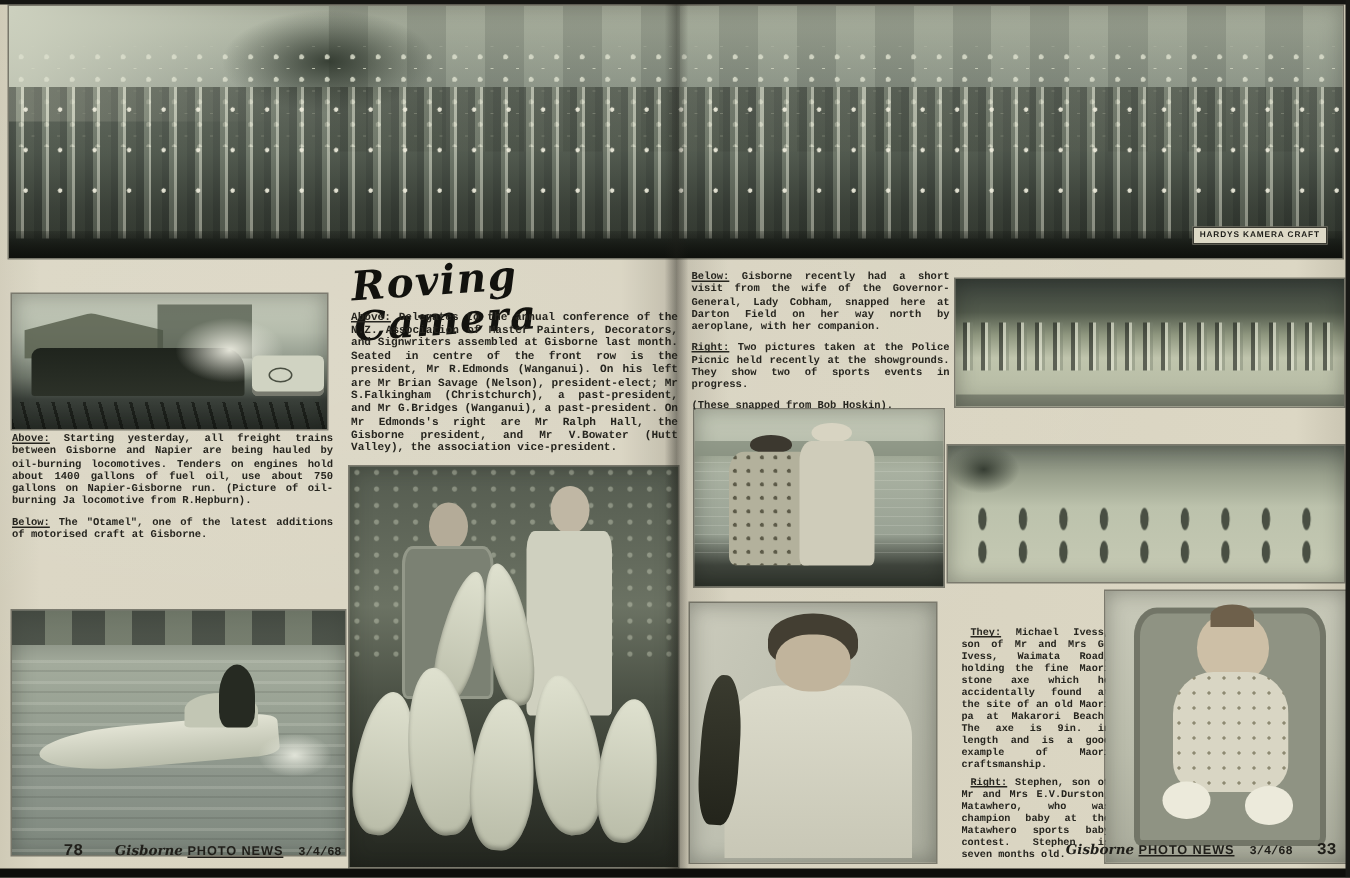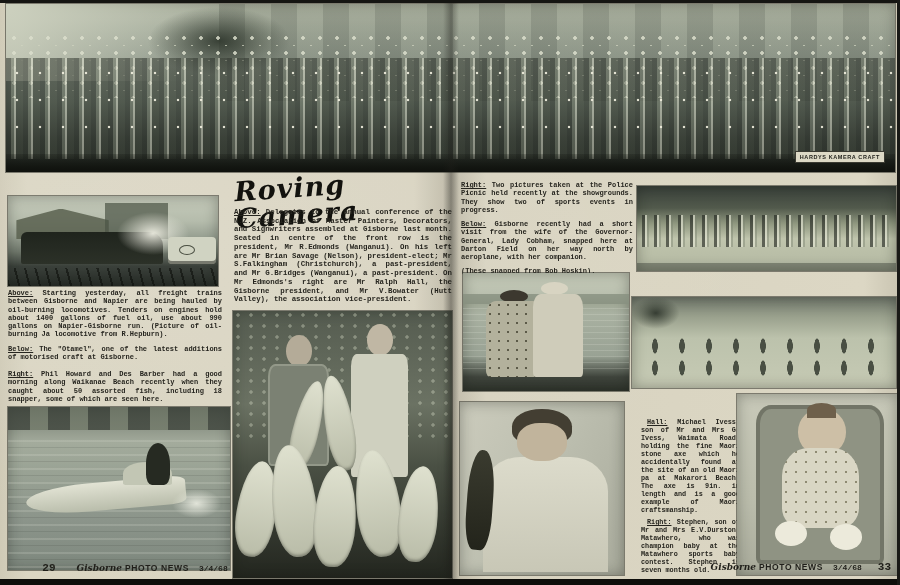--- a/index.html
+++ b/index.html
@@ -133,21 +133,21 @@
   .cap{position:absolute;font:700 7px/1.18 "Liberation Mono",monospace;color:#26251f;
     text-align:justify;letter-spacing:0;}
   .cap p{margin:0 0 6px 0;}
   .lbl{text-decoration:underline;}
   .narrow p{margin:0 0 4px 0;text-indent:6px;}
   .script-title{position:absolute;left:235px;top:171px;width:210px;
     font:italic 700 27px/1 "DejaVu Serif",serif;color:#12120e;transform:rotate(-4deg);letter-spacing:1px;}
   .footer{position:absolute;display:flex;align-items:baseline;white-space:nowrap;color:#201f1a;}
   .pageno{font:700 11px "Liberation Mono",monospace;}
   .brand-script{font:italic 700 9px "DejaVu Serif",serif;margin:0 3px;}
-  .brand{font:700 8.5px "Liberation Sans",sans-serif;letter-spacing:.6px;}
+  .brand{font:700 8.5px "Liberation Sans",sans-serif;letter-spacing:.6px;text-decoration:underline;}
   .fdate{font:700 8px "Liberation Mono",monospace;margin-left:10px;}
 </style>
 </head>
 <body>
 
 <div class="spread">
 
   <div class="photo gp" style="left:6px;top:4px;width:889px;height:168px;">
     <div class="ph gp-sky"></div>
     <div class="ph gp-building"></div>
@@ -163,36 +163,35 @@
     <div class="ph t-shed"></div>
     <div class="ph t-shed2"></div>
     <div class="ph t-loco"></div>
     <div class="ph t-smoke"></div>
     <div class="ph t-wagon"></div>
     <div class="ph t-logo"></div>
     <div class="ph t-tracks"></div>
   </div>
 
   <div class="cap" style="left:8px;top:289px;width:214px;">
-    <p><span class="lbl">Above:</span> <span>Starting yesterday, all freight trains between Gisborne and Napier are being hauled by oil-burning locomotives. Tenders on engines hold about 1400 gallons of fuel oil, use about 990 gallons on Napier-Gisborne run. (Picture of oil-burning Ja locomotive from R.Hepburn).</span></p>
+    <p><span class="lbl">Above:</span> <span>Starting yesterday, all freight trains between Gisborne and Napier are being hauled by oil-burning locomotives. Tenders on engines hold about 1400 gallons of fuel oil, use about 750 gallons on Napier-Gisborne run. (Picture of oil-burning Ja locomotive from R.Hepburn).</span></p>
     <p><span class="lbl">Below:</span> <span>The "Otamel", one of the latest additions of motorised craft at Gisborne.</span></p>
-    <p style="margin-top:9px;"><span class="lbl">Right:</span> <span>Phil Howard and Des Barber had a good morning along Waikanae Beach recently when they caught about 50 assorted fish, including 18 snapper, some of which are seen here.</span></p>
   </div>
 
   <div class="photo sp" style="left:8px;top:407px;width:222px;height:163px;">
     <div class="ph s-wharf"></div>
     <div class="ph s-streaks"></div>
     <div class="ph s-hull"></div>
     <div class="ph s-cowl"></div>
     <div class="ph s-driver"></div>
     <div class="ph s-spray"></div>
   </div>
 
   <div class="footer" style="left:30px;top:562px;width:210px;justify-content:center;">
-    <span class="pageno">29</span>
+    <span class="pageno">78</span>
     <span style="width:18px;"></span>
     <span class="brand-script">Gisborne</span>
     <span class="brand">PHOTO NEWS</span>
     <span class="fdate">3/4/68</span>
   </div>
 
   <div class="script-title">Roving Camera</div>
 
   <div class="cap" style="left:234px;top:208px;width:218px;font-size:7.4px;">
     <p><span class="lbl">Above:</span> <span>Delegates to the annual conference of the N.Z. Association of Master Painters, Decorators, and Signwriters assembled at Gisborne last month. Seated in centre of the front row is the president, Mr R.Edmonds (Wanganui). On his left are Mr Brian Savage (Nelson), president-elect; Mr S.Falkingham (Christchurch), a past-president, and Mr G.Bridges (Wanganui), a past-president. On Mr Edmonds's right are Mr Ralph Hall, the Gisborne president, and Mr V.Bowater (Hutt Valley), the association vice-president.</span></p>
@@ -207,22 +206,22 @@
     <div class="ph fish f6"></div>
     <div class="ph fish f7"></div>
     <div class="ph fish f1"></div>
     <div class="ph fish f2"></div>
     <div class="ph fish f3"></div>
     <div class="ph fish f4"></div>
     <div class="ph fish f5"></div>
   </div>
 
   <div class="cap" style="left:461px;top:181px;width:172px;">
+    <p><span class="lbl">Below:</span> <span>Gisborne recently had a short visit from the wife of the Governor-General, Lady Cobham, snapped here at Darton Field on her way north by aeroplane, with her companion.</span></p>
     <p><span class="lbl">Right:</span> <span>Two pictures taken at the Police Picnic held recently at the showgrounds. They show two of sports events in progress.</span></p>
-    <p><span class="lbl">Below:</span> <span>Gisborne recently had a short visit from the wife of the Governor-General, Lady Cobham, snapped here at Darton Field on her way north by aeroplane, with her companion.</span></p>
     <p>(These snapped from Bob Hoskin).</p>
   </div>
 
   <div class="photo pp" style="left:637px;top:186px;width:259px;height:85px;">
     <div class="ph p-people"></div>
     <div class="ph p-shadow"></div>
   </div>
 
   <div class="photo lc" style="left:463px;top:273px;width:166px;height:118px;">
     <div class="ph lc-hills"></div>
@@ -239,21 +238,21 @@
   </div>
 
   <div class="photo bp" style="left:460px;top:402px;width:164px;height:173px;">
     <div class="ph b-shirt"></div>
     <div class="ph b-hair"></div>
     <div class="ph b-face"></div>
     <div class="ph b-axe"></div>
   </div>
 
   <div class="cap narrow" style="left:641px;top:418px;width:99px;font-size:6.8px;text-align:justify;">
-    <p><span class="lbl">Hall:</span> <span>Michael Ivess, son of Mr and Mrs G. Ivess, Waimata Road, holding the fine Maori stone axe which he accidentally found at the site of an old Maori pa at Makarori Beach. The axe is 9in. in length and is a good example of Maori craftsmanship.</span></p>
+    <p><span class="lbl">They:</span> <span>Michael Ivess, son of Mr and Mrs G. Ivess, Waimata Road, holding the fine Maori stone axe which he accidentally found at the site of an old Maori pa at Makarori Beach. The axe is 9in. in length and is a good example of Maori craftsmanship.</span></p>
     <p><span class="lbl">Right:</span> <span>Stephen, son of Mr and Mrs E.V.Durston, Matawhero, who was champion baby at the Matawhero sports baby contest. Stephen is seven months old.</span></p>
   </div>
 
   <div class="photo bb" style="left:737px;top:394px;width:160px;height:181px;">
     <div class="ph bb-chair"></div>
     <div class="ph bb-head"></div>
     <div class="ph bb-hair"></div>
     <div class="ph bb-body"></div>
     <div class="ph bb-boot1"></div>
     <div class="ph bb-boot2"></div>

